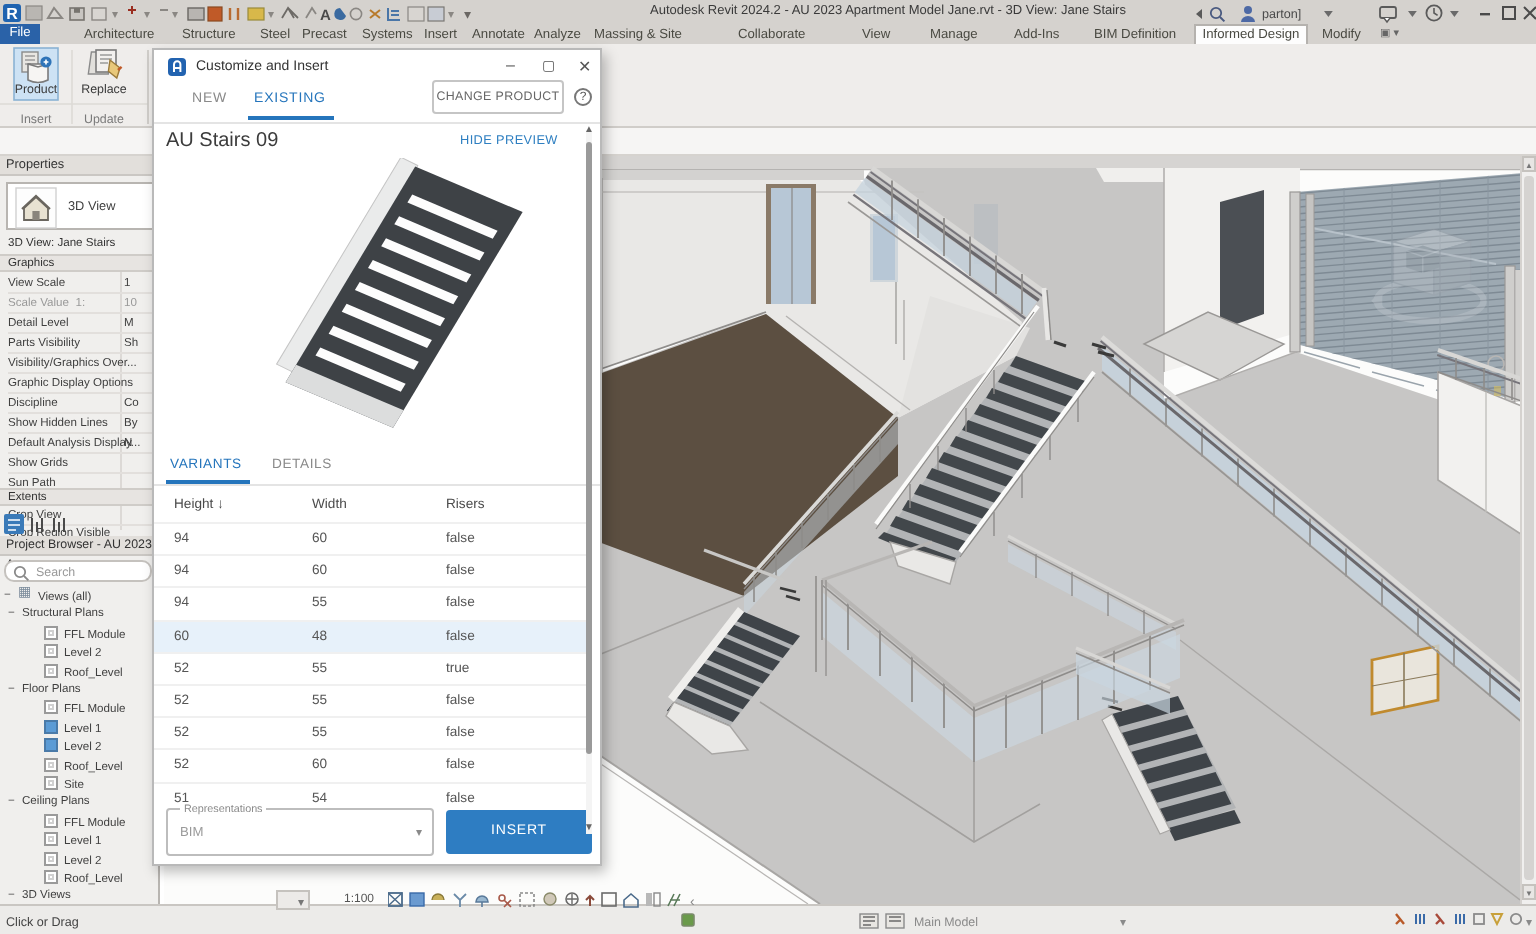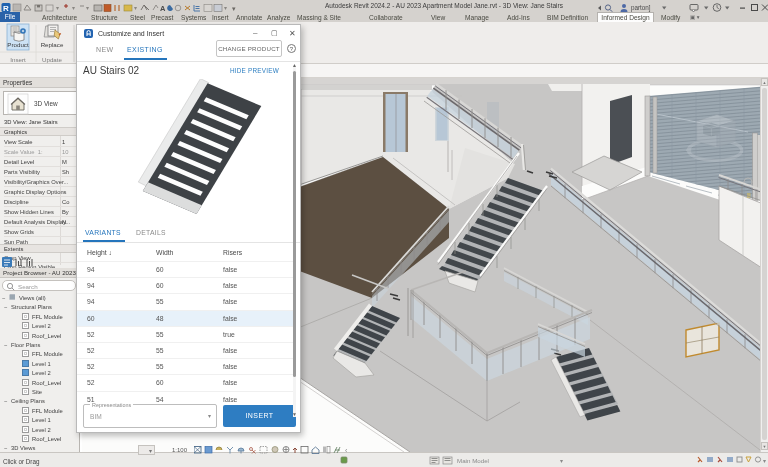--- a/index.html
+++ b/index.html
@@ -586,21 +586,21 @@
   <span style="position:absolute;left:194px;top:4px;font-size:7px;color:#555;">▢</span>
   <span style="position:absolute;left:212px;top:4px;font-size:8px;color:#555;">✕</span>
 
   <span style="position:absolute;left:19px;top:21px;font-size:7px;color:#8a8a8a;letter-spacing:.4px;">NEW</span>
   <span style="position:absolute;left:50px;top:21px;font-size:7px;color:#2575bc;letter-spacing:.4px;">EXISTING</span>
   <div style="position:absolute;left:47px;top:32.5px;width:43px;height:2px;background:#2575bc;"></div>
   <div style="position:absolute;left:139px;top:15px;width:66px;height:17px;border:1px solid #c5c5c5;border-radius:2px;text-align:center;line-height:15px;font-size:6.2px;color:#666;letter-spacing:.2px;">CHANGE PRODUCT</div>
   <div style="position:absolute;left:210px;top:19px;width:9px;height:9px;border:1px solid #777;border-radius:50%;text-align:center;line-height:9px;font-size:6px;color:#555;">?</div>
   <div style="position:absolute;left:0;top:35.5px;width:223px;height:1px;background:#e4e4e4;"></div>
 
-  <span style="position:absolute;left:6px;top:40px;font-size:10px;color:#3c3c3c;">AU Stairs 02</span>
+  <span style="position:absolute;left:6px;top:40px;font-size:10px;color:#3c3c3c;">AU Stairs 09</span>
   <span style="position:absolute;left:153px;top:42px;font-size:6.4px;color:#2e7fc1;letter-spacing:.2px;">HIDE PREVIEW</span>
 
   <svg width="200" height="160" viewBox="0 0 200 160" style="position:absolute;left:8px;top:54px;">
     <g transform="translate(29,0) scale(0.85) rotate(31 100 82)">
       <rect x="59" y="10" width="11" height="142" fill="#eaebeb" stroke="#c5c5c5" stroke-width="0.6" transform="skewY(-5)" transform-origin="64 80"></rect>
       <g transform="skewY(-8)" transform-origin="103 80">
         <rect x="69" y="6" width="68" height="148" fill="#3e4246"></rect>
         <rect x="69" y="142" width="68" height="12" fill="#dcdddd"></rect>
         <g fill="#fdfdfd">
           <rect x="76" y="22" width="54" height="5.5"></rect>

